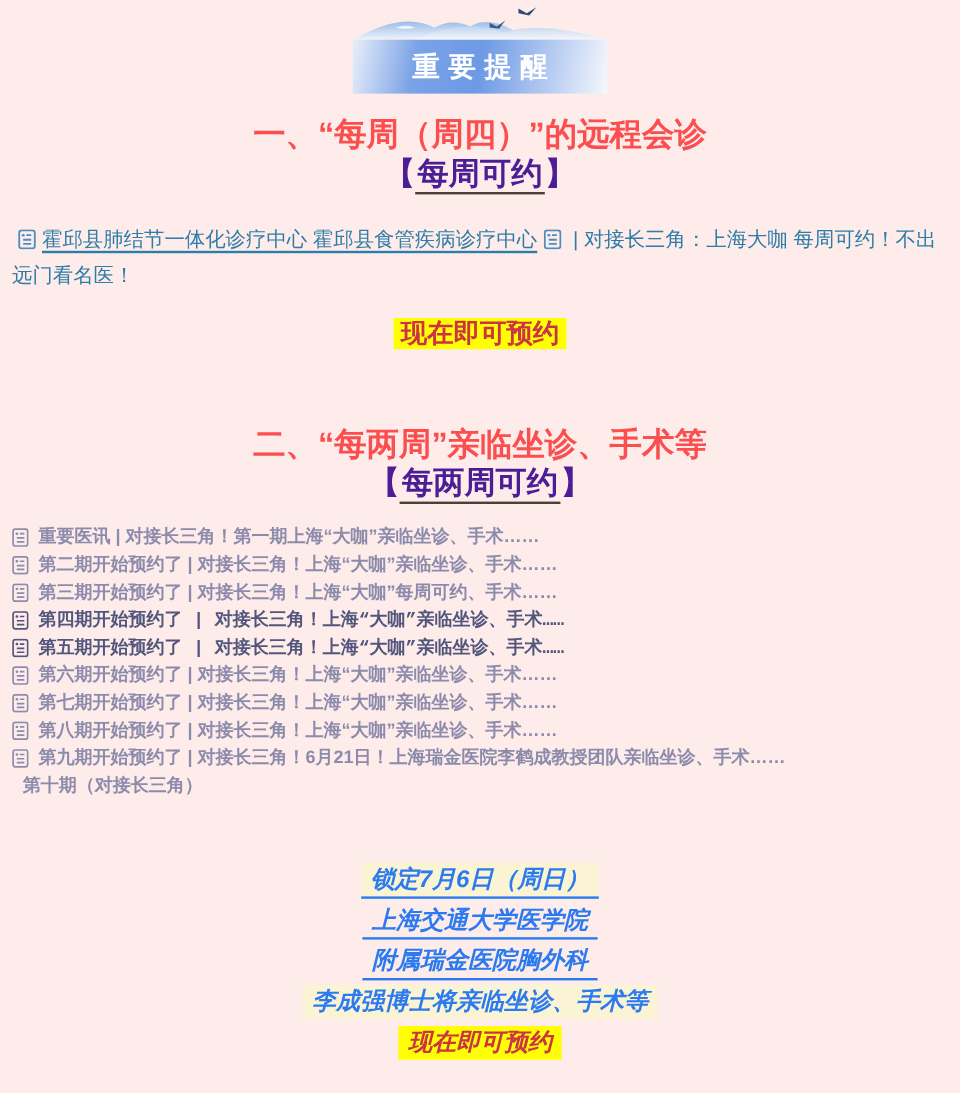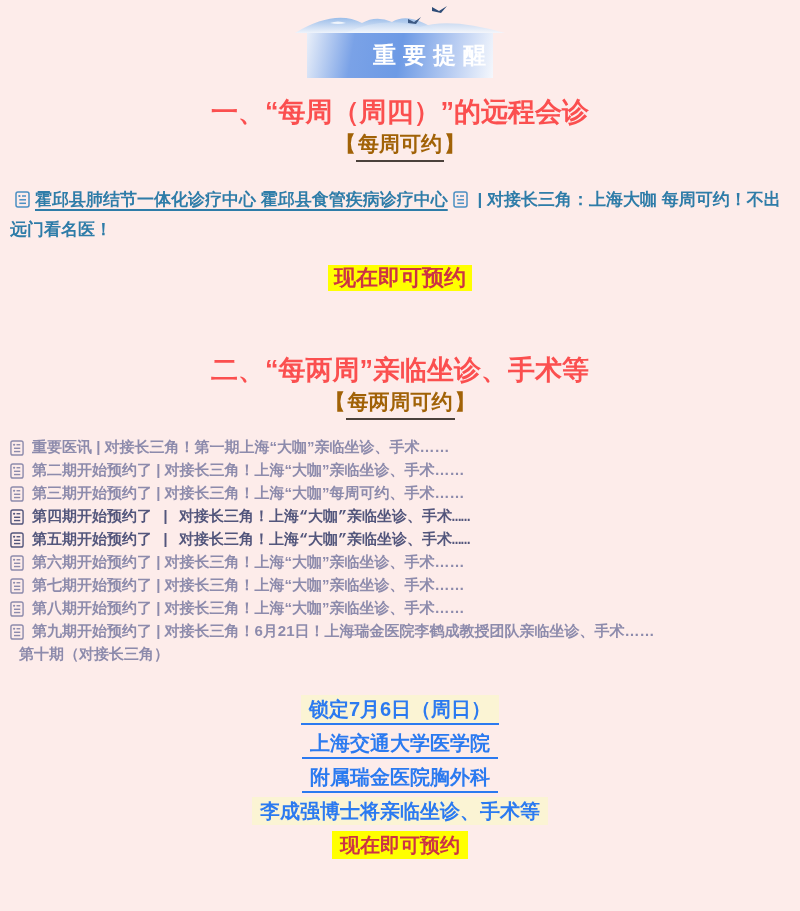--- a/index.html
+++ b/index.html
@@ -16,23 +16,23 @@
   }
   
   .header-art{
     width:100%;
     margin-top:5px;
     display:flex;justify-content:center;
     height:28px;
   }
   
   .badge{
-    width:186px;height:45px;
+    width:212px;height:45px;
     margin:0 auto;
-    display:flex;align-items:center;justify-content:flex-end;
+    display:flex;align-items:center;justify-content:center;
     background:linear-gradient(100deg,#e9eff9 0%,#7aa2e7 25%,#6d9ae5 50%,#b9cdf2 78%,#f5f8fd 100%);
   }
   .badge span{
     color:#ffffff;
     font-size:23px;font-weight:700;
     letter-spacing:7px;
     padding-left:7px; 
   }
   .red-title{
     margin:21px 0 0 0;
@@ -41,34 +41,34 @@
     font-size:27px;font-weight:700;
     line-height:26px;
   }
   .mt-big{margin-top:66px;}
   .sub-wrap{
     margin-top:6px;
     text-align:center;
   }
   .red-sub{
     display:inline-block;
-    color:#a16207;
-    font-size:21px;font-weight:700;
+    color:#4c1d95;
+    font-size:26px;font-weight:700;
     line-height:26px;
   }
   .u-dark{
     display:inline-block;
     border-bottom:2px solid #4b413b;
     padding:0 2px 3px 2px;
   }
   .link-para{
     margin:24px 0 0 0;
     padding:0 10px;
     color:#2e7ca8;
-    font-size:17px;font-weight:700;
+    font-size:17px;font-weight:400;
     line-height:27px;
   }
   .u-link{
     color:#2e7ca8;
     text-decoration:underline;
     text-decoration-thickness:1.5px;
     text-underline-offset:4px;
     cursor:pointer;
   }
   .doc-icon{
@@ -97,21 +97,21 @@
     color:#8d8bac;
     font-size:15px;font-weight:600;
     white-space:nowrap;
     cursor:pointer;
   }
   .news-item .doc-icon{color:#8d8bac;margin:0 8px 0 0;vertical-align:middle;display:flex;}
   .news-item.bold{color:#53567c;font-weight:700;font-family:Liberation Mono, monospace;}
   .news-item.bold .doc-icon{color:#53567c;}
   .news-item.no-icon{padding-left:9px;cursor:default;}
   
-  .footer{margin-top:28px;text-align:center;}
+  .footer{margin-top:52px;text-align:center;font-style:italic;}
   .f-line{height:34px;line-height:34px;}
   .f-line > span{
     display:inline-block;
     color:#2b7af0;
     font-size:20px;font-weight:700;
     line-height:26px;
     padding:1px 8px;
   }
   .f-underline{border-bottom:2px solid #2b7af0;padding-bottom:2px;}
   .cream{background:#fbf4d4;}

